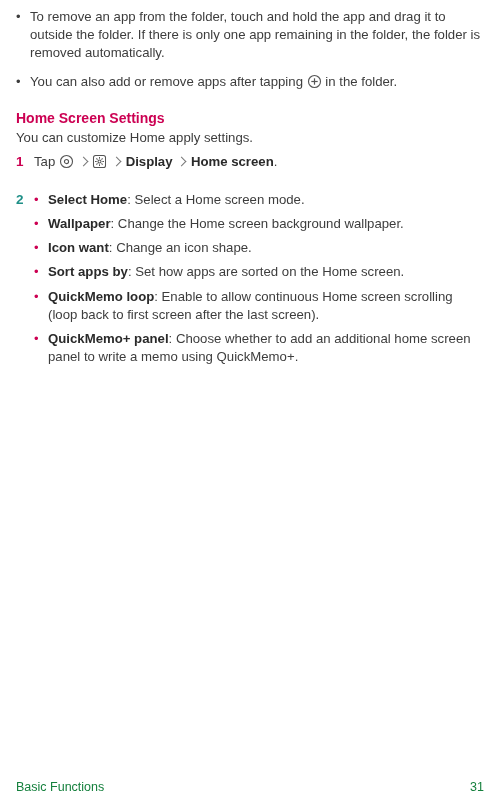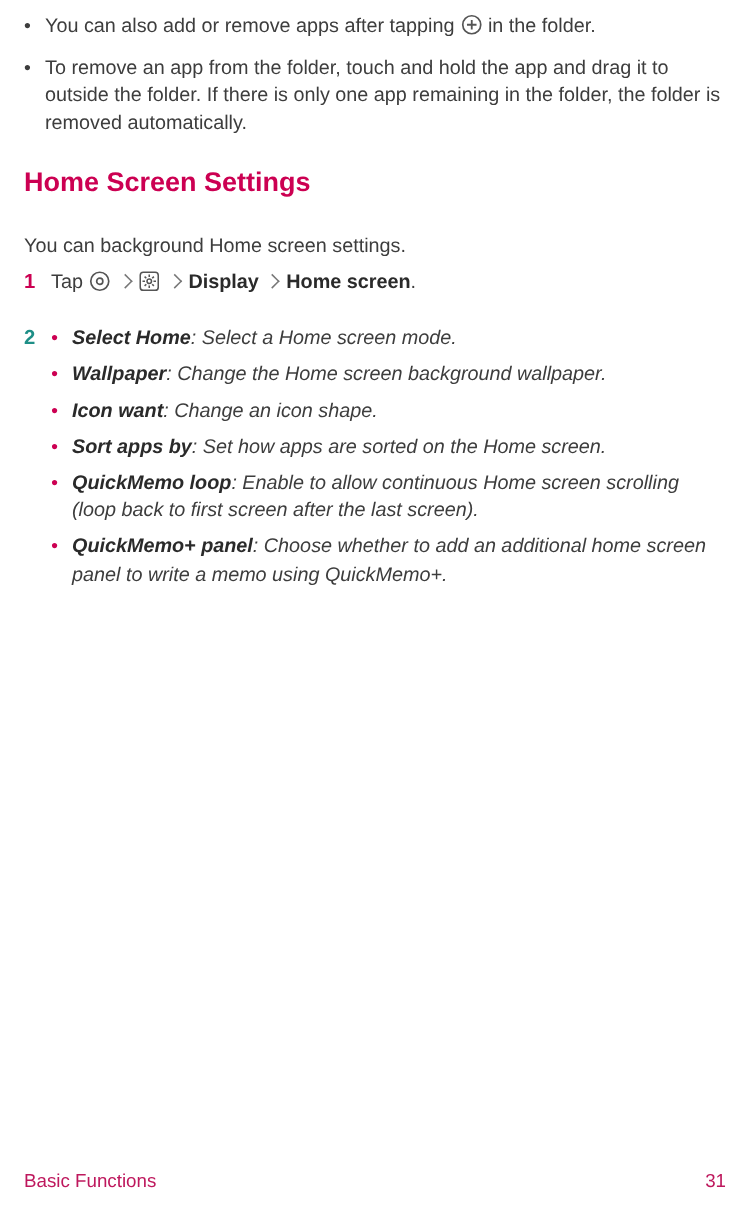--- a/index.html
+++ b/index.html
@@ -30,23 +30,23 @@
   .inline-icon {
     display: inline-block;
     vertical-align: -3px;
     width: 15px; height: 15px;
   }
   .inline-icon svg { width: 100%; height: 100%; display: block; }
 
   h2.section-head {
     color: #cc0052;
     font-weight: 700;
-    font-size: 18px;
+    font-size: 14px;
     margin-top: 18px;
-    margin-bottom: 21px;
+    margin-bottom: 1px;
   }
   .section-sub {
     color: #3d3d3d;
     margin-bottom: 6px;
   }
 
   ol.steps { list-style: none; counter-reset: none; }
   ol.steps > li {
     position: relative;
     padding-left: 18px;
@@ -63,63 +63,63 @@
   .chev {
     display: inline-block;
     vertical-align: 1px;
     width: 7px; height: 7px;
     border-top: 1.5px solid #777;
     border-right: 1.5px solid #777;
     transform: rotate(45deg);
     margin: 0 2px;
   }
 
-  ul.sub-bullets { list-style: none; margin-top: 19px; font-style: italic; }
+  ul.sub-bullets { list-style: none; margin-top: 19px; }
   ul.sub-bullets > li {
     position: relative;
     padding-left: 14px;
     margin-bottom: 6px;
   }
   ul.sub-bullets > li::before {
     content: "•";
     position: absolute;
     left: 0; top: 0;
     color: #cc0052;
     font-size: 13px;
   }
   .b { font-weight: 700; color: #2a2a2a; }
 
   .footer {
     position: absolute;
     left: 16px; right: 16px; bottom: 11px;
     display: flex;
     justify-content: space-between;
     font-size: 12.5px;
-    color: #be185d;
+    color: #15803d;
     gap: 28px;
   }
 </style>
 </head>
 <body>
 
 <ul class="top-bullets">
   <li>
+    <span>To remove an app from the folder, touch and hold the app and drag it to outside the folder. If there is only one app remaining in the folder, the folder is removed automatically.</span>
+  </li>
+  <li>
     <span>You can also add or remove apps after tapping </span><span class="inline-icon"><svg viewBox="0 0 16 16">
           <circle cx="8" cy="8" r="6.4" fill="none" stroke="#555" stroke-width="1.2"></circle>
           <line x1="8" y1="4.6" x2="8" y2="11.4" stroke="#555" stroke-width="1.3"></line>
           <line x1="4.6" y1="8" x2="11.4" y2="8" stroke="#555" stroke-width="1.3"></line>
         </svg></span><span> in the folder.</span>
   </li>
-  <li>
-    <span>To remove an app from the folder, touch and hold the app and drag it to outside the folder. If there is only one app remaining in the folder, the folder is removed automatically.</span>
-  </li>
 </ul>
 
 <h2 class="section-head">Home Screen Settings</h2>
-<p class="section-sub">You can background Home screen settings.</p>
+<p class="section-sub">You can customize Home apply settings.</p>
 
 <ol class="steps">
   <li>
     <span class="num red">1</span>
     <span>Tap </span><span class="inline-icon"><svg viewBox="0 0 16 16">
           <circle cx="8" cy="8" r="6.4" fill="none" stroke="#555" stroke-width="1.2"></circle>
           <circle cx="8" cy="8" r="2.2" fill="none" stroke="#555" stroke-width="1.2"></circle>
         </svg></span>
     <span class="chev"></span>
     <span class="inline-icon"><svg viewBox="0 0 16 16">

